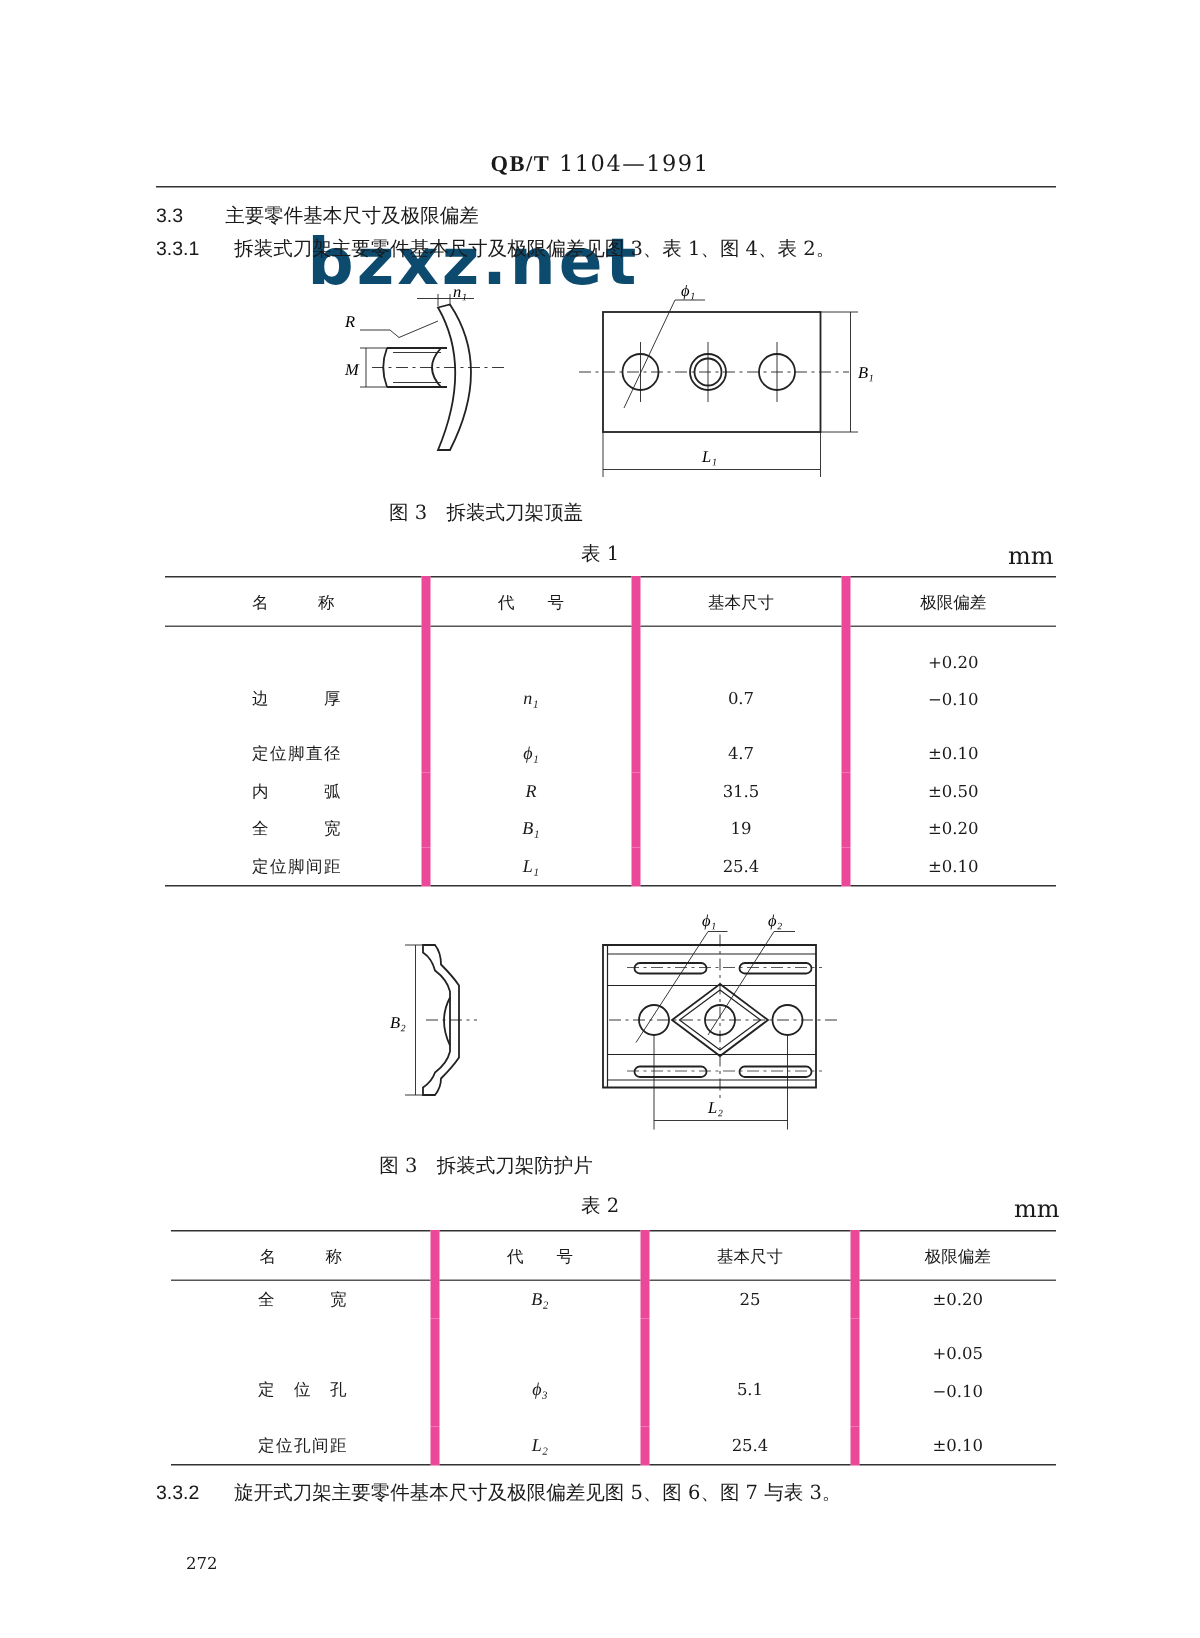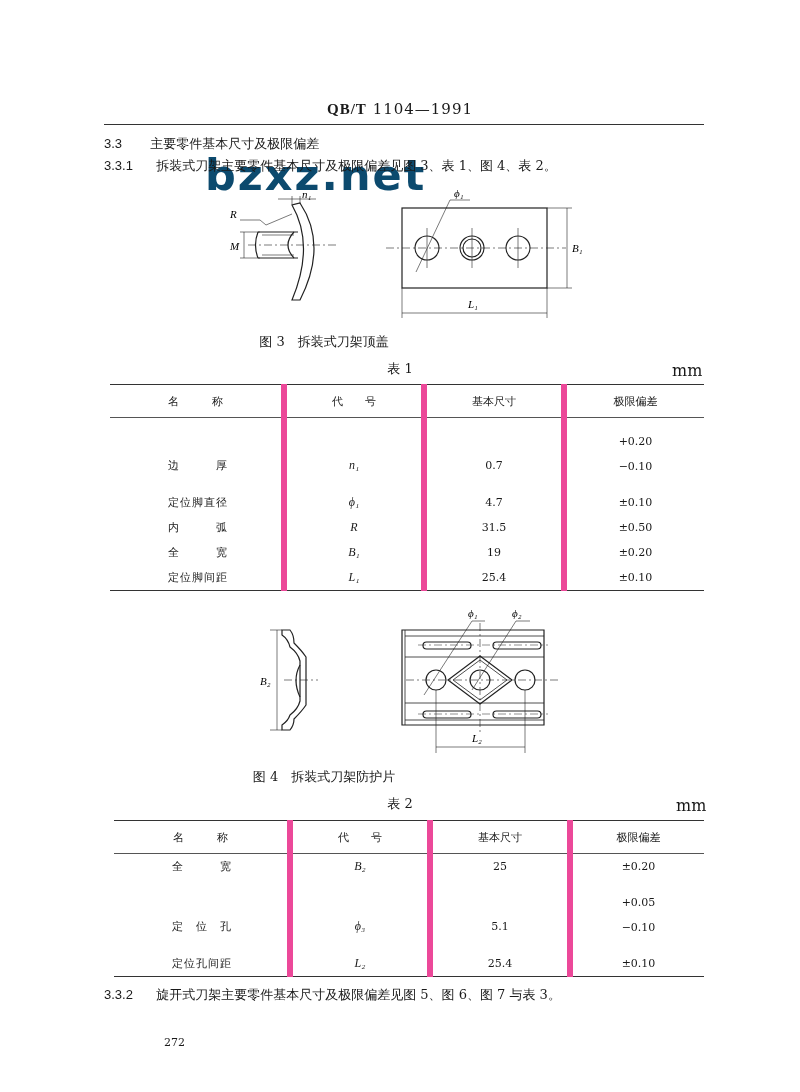--- a/index.html
+++ b/index.html
@@ -18,21 +18,21 @@
   .tbl-title { left: 0; width: 800px; text-align: center; font-size: 13px; }
   .unit { font-size: 16px; }
   table.spec { position: absolute; border-collapse: collapse; font-size: 11px; }
   table.spec th { font-weight: normal; height: 32px; border-bottom: 1px solid #555; }
   table.spec td, table.spec th { border-left: 6px solid #ec4899; text-align: center; padding: 0; }
   table.spec td:first-child, table.spec th:first-child { border-left: none; }
   table.spec { border-top: 1.5px solid #333; border-bottom: 1.5px solid #333; }
   table.spec td { height: 25px; vertical-align: middle; }
   .name-cell { text-align: left !important; padding-left: 58px !important; letter-spacing: 1px; }
   .italic { font-style: italic; font-family: "Liberation Serif", serif; font-size: 12px; }
-  .page-no { left: 124px; top: 1036px; font-size: 11px; margin-left: 40px; }
+  .page-no { left: 124px; top: 1036px; font-size: 11px; }
   svg text { font-family: "Liberation Serif", serif; font-style: italic; }
 </style>
 </head>
 <body>
 
 <div class="abs std-code">
   <b>QB/T</b>
   <span>1104—1991</span>
 </div>
 <div class="abs header-rule"></div>
@@ -193,21 +193,21 @@
     <line x1="176" y1="85" x2="176" y2="148" stroke-width="0.6"></line>
     <line x1="265" y1="85" x2="265" y2="148" stroke-width="0.6"></line>
     <line x1="176" y1="142" x2="265" y2="142" stroke-width="0.6"></line>
   </g>
   <text x="0" y="80" font-size="11">B₂</text>
   <text x="208" y="12" font-size="11">ϕ₁</text>
   <text x="252" y="12" font-size="11">ϕ₂</text>
   <text x="212" y="137" font-size="11">L₂</text>
 </svg>
 
-<div class="abs caption" style="top:768px;">图 4　拆装式刀架防护片</div>
+<div class="abs caption" style="top:768px;">图 3　拆装式刀架防护片</div>
 
 <div class="abs tbl-title" style="top:795px;">表 2</div>
 <div class="abs unit" style="left:676px; top:796px;">mm</div>
 
 <table class="spec" style="left:114px; top:820px; width:590px;">
   <colgroup>
       <col style="width:176px">
       <col style="width:140px">
       <col style="width:140px">
       <col style="width:134px">

